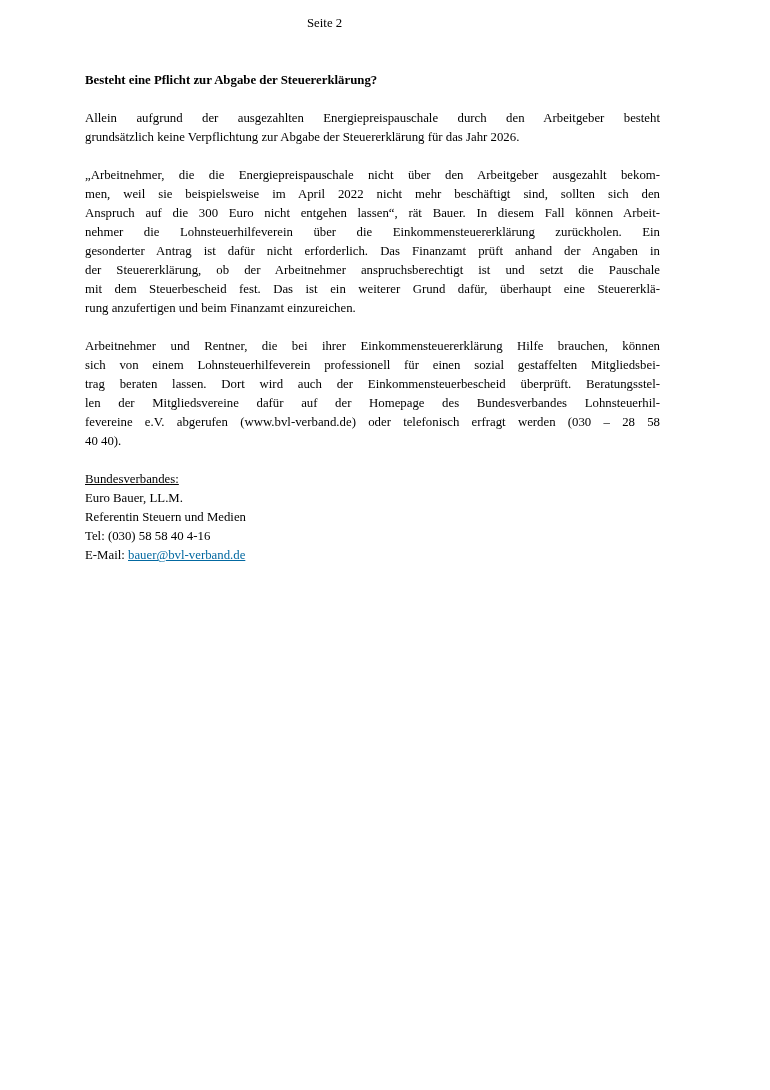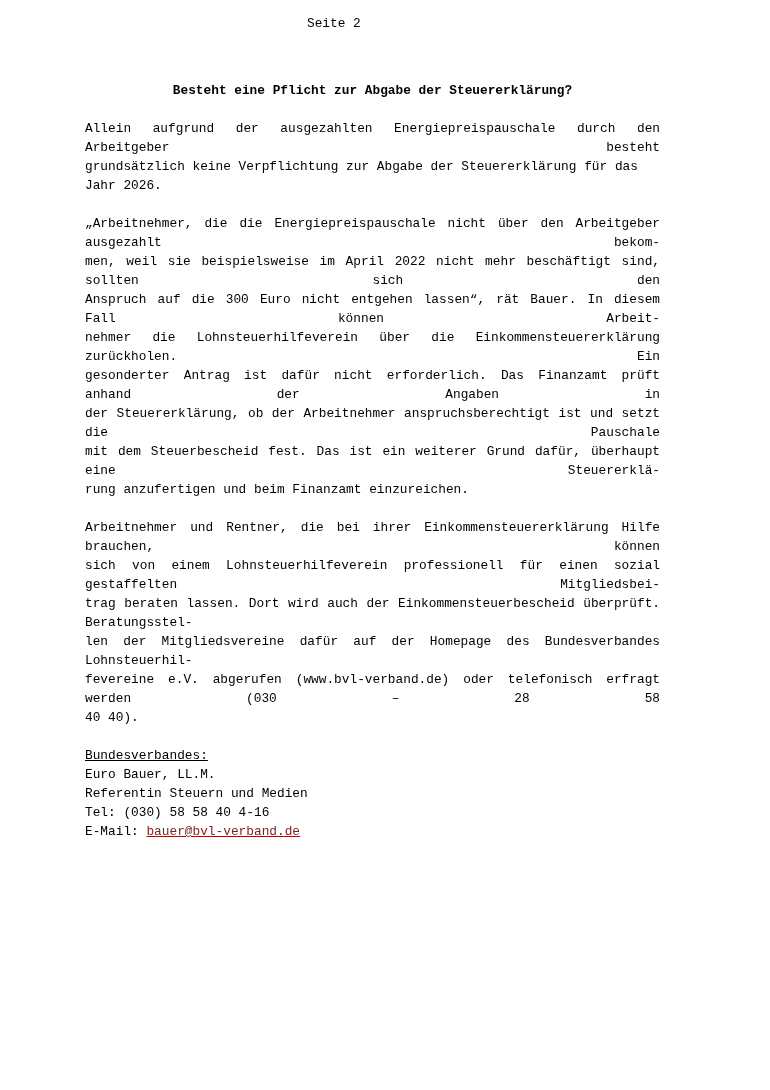--- a/index.html
+++ b/index.html
@@ -5,21 +5,21 @@
   html, body {
     margin: 0;
     padding: 0;
     background: #ffffff;
   }
   .page {
     position: relative;
     width: 664px;
     height: 1090px;
     background: #ffffff;
-    font-family: Liberation Mono, monospace;
+    font-family: Liberation Serif, serif;
     font-size: 12.8px;
     line-height: 19px;
     color: #000000;
     overflow: hidden;
     border-radius: 9px;
   }
   .page-number {
     position: absolute;
     left: 307px;
     top: 14px;
@@ -28,22 +28,21 @@
   .content {
     position: absolute;
     left: 85px;
     top: 71px;
     width: 575px;
   }
   h1.doc-heading {
     font-size: 12.8px;
     font-weight: bold;
     line-height: 19px;
-    margin: 10px 0 19px 0;
-    text-align: center;
+    margin: 0 0 19px 0;
   }
   .paragraph {
     margin: 18px 0 19px 0;
   }
   .line {
     text-align: justify;
     text-align-last: justify;
     white-space: normal;
   }
   .line.last {
@@ -99,18 +98,18 @@
           <div class="line last">40 40).</div>
         </div>
       </div>
 
     <div class="contact">
       <div class="contact-line contact-label">Bundesverbandes:</div>
       <div class="contact-line">Euro Bauer, LL.M.</div>
       <div class="contact-line">Referentin Steuern und Medien</div>
       <div class="contact-line">Tel: (030) 58 58 40 4-16</div>
       <div class="contact-line">
-        <span>E-Mail: </span><a href="#" class="email-link" style="color: #7f1d1d;">bauer@bvl-verband.de</a>
+        <span>E-Mail: </span><a href="#" class="email-link" style="color: #0369a1;">bauer@bvl-verband.de</a>
       </div>
     </div>
 
   </div>
 </div>
 
 </body></html>

